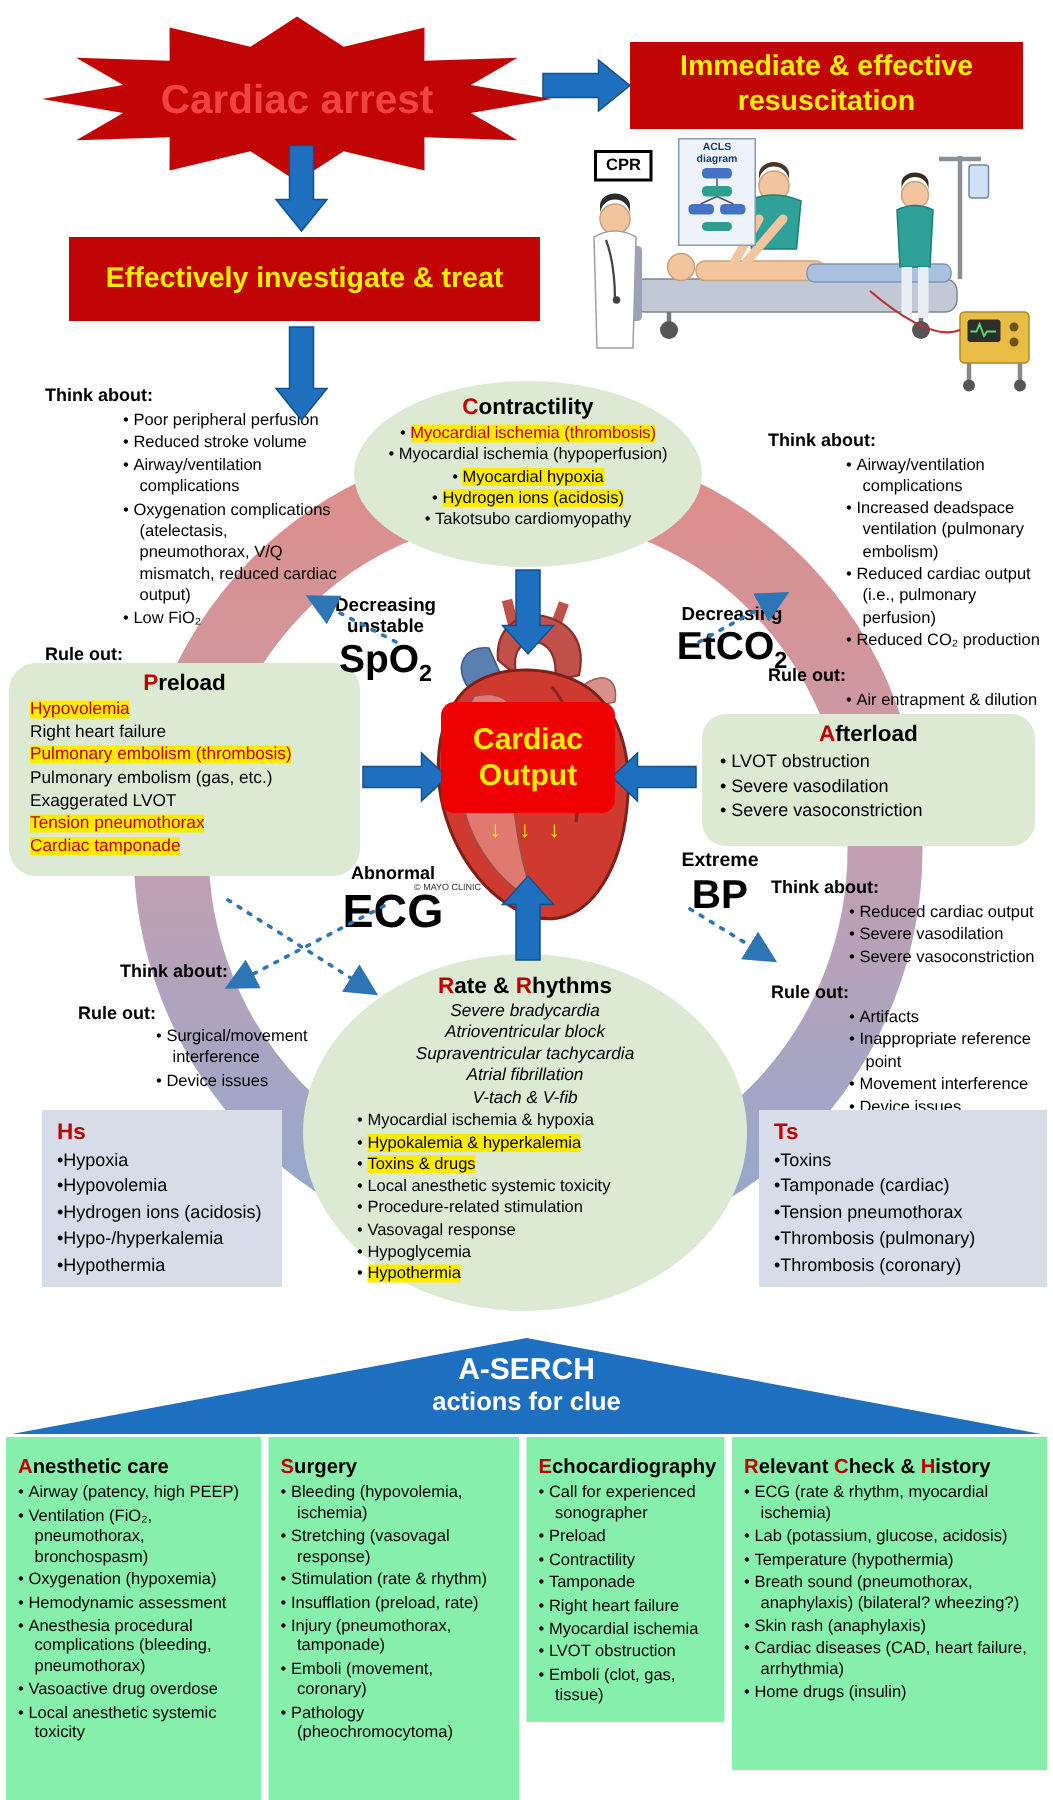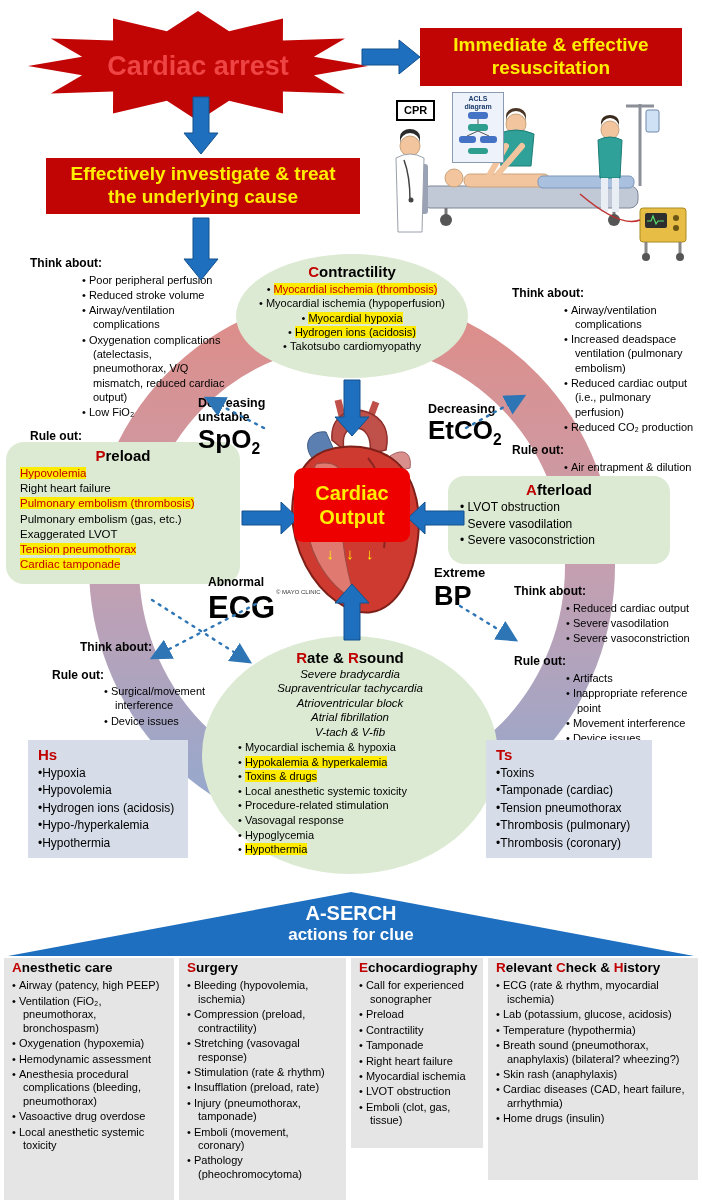--- a/index.html
+++ b/index.html
@@ -44,38 +44,38 @@
   .tlist .tt { font-size:12px; font-weight:bold; margin-bottom:1px; }
   .tlist ul { margin-left:13px; }
   .tlist ul li { padding-left:11px; text-indent:-11px; margin-bottom:1px;margin-left:39px; }
   .tlist ul li::before { content:"\2022\00a0"; }
 
   .graybox { background:#d7dde8; padding:6px 10px; }
   .gb-title { font-size:15px; font-weight:bold; margin-bottom:2px; }
   .tight { font-size:12px; line-height:1.45; }
   .tight li::before { content:"\2022"; }
 
-  .metric { }
+  .metric { text-align:center; }
   .m-small { font-size:12.5px; font-weight:bold; line-height:1.15; }
   .m-big { font-size:26px; font-weight:bold; line-height:1.15; }
   .m-big sub { font-size:60%; }
 
   .co-box { background:#ee0000; border-radius:9px; color:#ffee00; font-weight:bold;
             font-size:20px; text-align:center; display:flex; flex-direction:column;
             justify-content:center; line-height:1.2; }
   .co-arrows { color:#ffee00; font-weight:bold; font-size:15px; text-align:center;
                letter-spacing:4px; }
   .credit { font-size:6px; color:#333; }
 
   .banner { background:#1e6fbf; clip-path:polygon(50% 0, 100% 100%, 0 100%);
             text-align:center; color:#fff; font-weight:bold; padding-top:10px; }
   .banner-l1 { font-size:20px; line-height:1.15; }
   .banner-l2 { font-size:17px; line-height:1.15; }
 
-  .col { background:#e5e5e5; padding:2px 8px; font-size:11px; line-height:1.22; overflow:hidden; }
+  .col { background:#86efac; padding:12px 8px; font-size:11px; line-height:1.22; overflow:hidden; }
   .col .ct { font-size:13.5px; font-weight:bold; margin-bottom:3px; }
   .col ul li { padding-left:11px; text-indent:-11px; margin-bottom:2px; }
   .col ul li::before { content:"\2022\00a0"; }
 
   .dash { stroke:#2e75b6; stroke-width:2.4; stroke-dasharray:2 6; stroke-linecap:round; fill:none; }
   svg.overlay { pointer-events:none; }
 </style>
 </head>
 <body>
 
@@ -96,21 +96,20 @@
     <polygon fill="#c10505" points="345,62 290.9,71.3 322,89.5 259.9,87.5 260,109.6 206.1,96.8 175,117 143.9,96.8 90,109.6 90.1,87.5 27.8,89.5 59.1,71.3 5,62 59.1,52.7 27.8,34.5 90.1,36.5 90,14.4 143.9,27.2 175,7 206.1,27.2 260,14.4 259.9,36.5 322,34.5 290.9,52.7"></polygon>
   </svg>
   <div class="abs burst-text" style="left:22px;top:4px;width:352px;height:124px">Cardiac arrest</div>
 
   <div class="abs redbox" style="left:420px;top:28px;width:262px;height:58px;font-size:19px">
     <span>Immediate &amp; effective</span>
     <span>resuscitation</span>
   </div>
   <div class="abs redbox" style="left:46px;top:158px;width:314px;height:56px;font-size:19px">
     <span>Effectively investigate &amp; treat</span>
-    <span>the underlying cause</span>
   </div>
 
   <svg class="abs" style="left:388px;top:90px" width="310" height="172" viewBox="0 0 310 172">
     <line x1="252" y1="14" x2="252" y2="96" stroke="#8a8f98" stroke-width="3"></line>
     <line x1="238" y1="16" x2="266" y2="16" stroke="#8a8f98" stroke-width="3"></line>
     <rect x="258" y="20" width="13" height="22" rx="2" fill="#cfe2f5" stroke="#6f87a8"></rect>
     <rect x="34" y="96" width="216" height="22" rx="8" fill="#c2c9d6" stroke="#7d8595"></rect>
     <rect x="30" y="74" width="10" height="50" rx="3" fill="#9aa3b5"></rect>
     <line x1="58" y1="118" x2="58" y2="126" stroke="#777" stroke-width="3"></line>
     <line x1="226" y1="118" x2="226" y2="126" stroke="#777" stroke-width="3"></line>
@@ -233,35 +232,35 @@
         <li><span class="hl red">Hypovolemia</span></li>
         <li><span class="">Right heart failure</span></li>
         <li><span class="hl red">Pulmonary embolism (thrombosis)</span></li>
         <li><span class="">Pulmonary embolism (gas, etc.)</span></li>
         <li><span class="">Exaggerated LVOT</span></li>
         <li><span class="hl red">Tension pneumothorax</span></li>
         <li><span class="hl red">Cardiac tamponade</span></li>
       </ul>
   </div>
 
-  <div class="abs panel" style="left:448px;top:476px;width:222px;height:88px;border-radius:16px;padding:5px 12px">
+  <div class="abs panel" style="left:468px;top:476px;width:222px;height:88px;border-radius:16px;padding:5px 12px">
     <div class="panel-title"><span class="red-l">A</span><span>fterload</span></div>
     <ul class="b" style="font-size:12px;line-height:1.3;margin-top:2px">
         <li><span class="">LVOT obstruction</span></li>
         <li><span class="">Severe vasodilation</span></li>
         <li><span class="">Severe vasoconstriction</span></li>
       </ul>
   </div>
 
   <div class="abs panel ellipse" style="left:202px;top:636px;width:296px;height:238px;padding-top:13px">
-    <div class="panel-title"><span class="red-l">R</span><span>ate &amp; </span><span class="red-l">R</span><span>sound</span></div>
+    <div class="panel-title"><span class="red-l">R</span><span>ate &amp; </span><span class="red-l">R</span><span>hythms</span></div>
     <ul class="ital">
         <li>Severe bradycardia</li>
+        <li>Atrioventricular block</li>
         <li>Supraventricular tachycardia</li>
-        <li>Atrioventricular block</li>
         <li>Atrial fibrillation</li>
         <li>V-tach &amp; V-fib</li>
       </ul>
     <ul class="b" style="font-size:11px;line-height:1.24;width:224px;margin:2px auto 0">
         <li><span class="">Myocardial ischemia &amp; hypoxia</span></li>
         <li><span class="hl ">Hypokalemia &amp; hyperkalemia</span></li>
         <li><span class="hl ">Toxins &amp; drugs</span></li>
         <li><span class="">Local anesthetic systemic toxicity</span></li>
         <li><span class="">Procedure-related stimulation</span></li>
         <li><span class="">Vasovagal response</span></li>
@@ -294,21 +293,21 @@
   <div class="abs graybox" style="left:28px;top:740px;width:160px;height:118px">
     <div class="gb-title red-l">Hs</div>
     <ul class="tight">
         <li>Hypoxia</li>
         <li>Hypovolemia</li>
         <li>Hydrogen ions (acidosis)</li>
         <li>Hypo-/hyperkalemia</li>
         <li>Hypothermia</li>
       </ul>
   </div>
-  <div class="abs graybox" style="left:486px;top:740px;width:166px;height:118px">
+  <div class="abs graybox" style="left:506px;top:740px;width:192px;height:118px">
     <div class="gb-title red-l">Ts</div>
     <ul class="tight">
         <li>Toxins</li>
         <li>Tamponade (cardiac)</li>
         <li>Tension pneumothorax</li>
         <li>Thrombosis (pulmonary)</li>
         <li>Thrombosis (coronary)</li>
       </ul>
   </div>
 
@@ -369,21 +368,20 @@
         <li>Anesthesia procedural complications (bleeding, pneumothorax)</li>
         <li>Vasoactive drug overdose</li>
         <li>Local anesthetic systemic toxicity</li>
       </ul>
   </div>
 
   <div class="abs col" style="left:179px;top:958px;width:167px;height:242px">
     <div class="ct"><span class="red-l">S</span><span>urgery</span></div>
     <ul>
         <li>Bleeding (hypovolemia, ischemia)</li>
-        <li>Compression (preload, contractility)</li>
         <li>Stretching (vasovagal response)</li>
         <li>Stimulation (rate &amp; rhythm)</li>
         <li>Insufflation (preload, rate)</li>
         <li>Injury (pneumothorax, tamponade)</li>
         <li>Emboli (movement, coronary)</li>
         <li>Pathology (pheochromocytoma)</li>
       </ul>
   </div>
 
   <div class="abs col" style="left:351px;top:958px;width:132px;height:190px">

